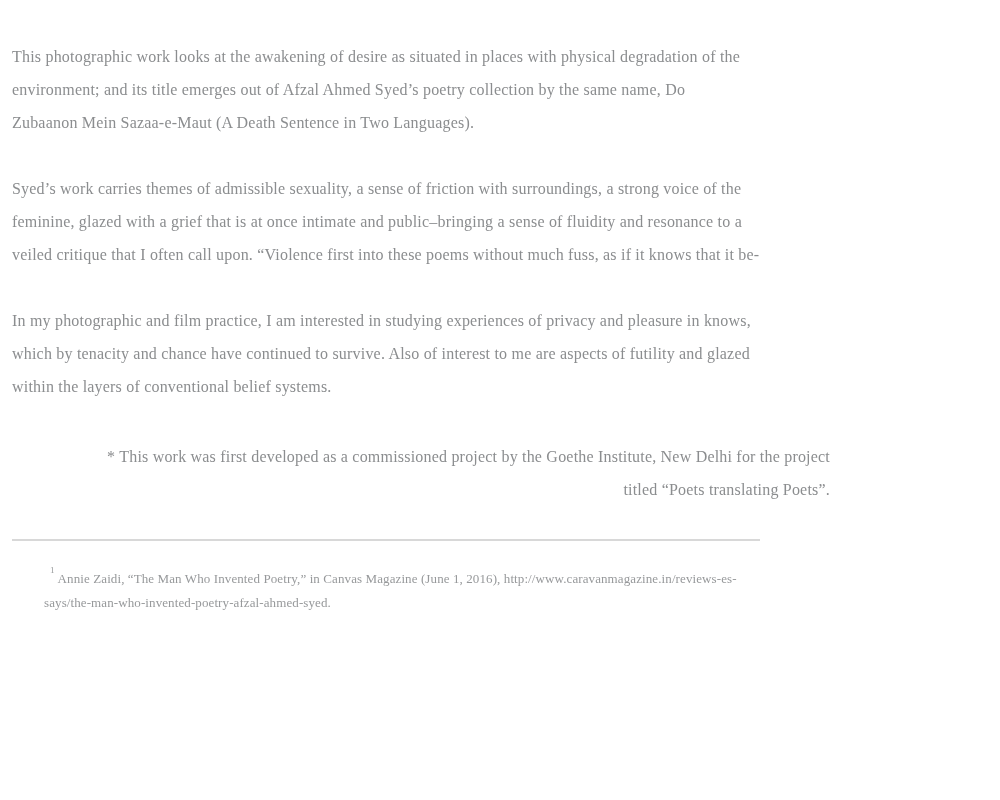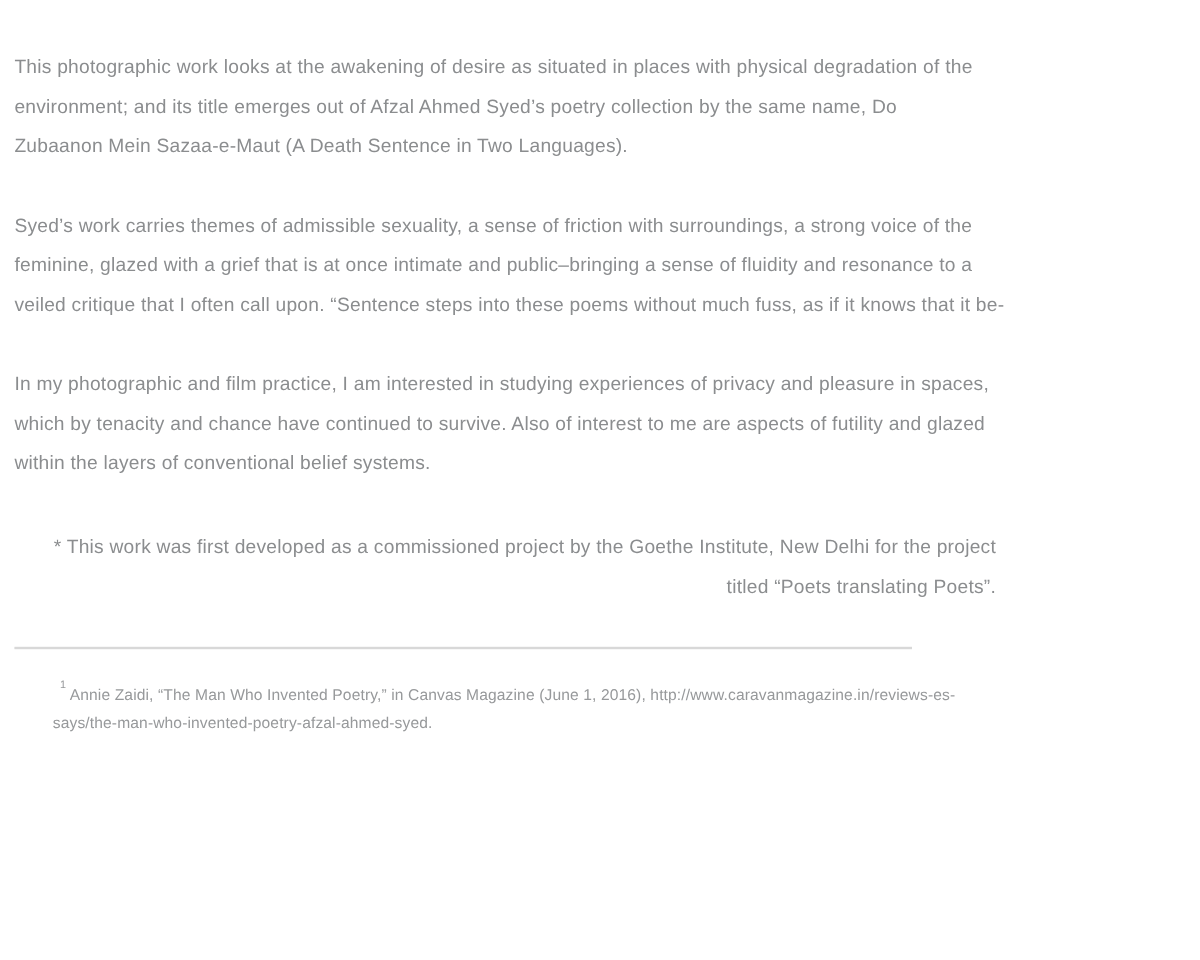--- a/index.html
+++ b/index.html
@@ -6,21 +6,21 @@
     margin: 0;
     padding: 0;
     background: #ffffff;
   }
   .page {
     position: relative;
     width: 1000px;
     height: 800px;
     background: #ffffff;
     overflow: hidden;
-    font-family: Liberation Sans, sans-serif;
+    font-family: Liberation Serif, serif;
     color: #8b8d8f;
     box-sizing: border-box;
     padding: 40px 170px 0 12px;
   }
   .para {
     margin: 0 0 33px 0;
   }
   .line {
     display: block;
     height: 33px;
@@ -69,25 +69,25 @@
 
   <div class="para">
     <span class="line">This photographic work looks at the awakening of desire as situated in places with physical degradation of the</span>
     <span class="line">environment; and its title emerges out of Afzal Ahmed Syed’s poetry collection by the same name, Do</span>
     <span class="line">Zubaanon Mein Sazaa-e-Maut (A Death Sentence in Two Languages).</span>
   </div>
 
   <div class="para">
     <span class="line">Syed’s work carries themes of admissible sexuality, a sense of friction with surroundings, a strong voice of the</span>
     <span class="line">feminine, glazed with a grief that is at once intimate and public–bringing a sense of fluidity and resonance to a</span>
-    <span class="line">veiled critique that I often call upon. “Sentence steps into these poems without much fuss, as if it knows that it be-</span>
+    <span class="line">veiled critique that I often call upon. “Violence first into these poems without much fuss, as if it knows that it be-</span>
   </div>
 
   <div class="para">
-    <span class="line">In my photographic and film practice, I am interested in studying experiences of privacy and pleasure in spaces,</span>
+    <span class="line">In my photographic and film practice, I am interested in studying experiences of privacy and pleasure in knows,</span>
     <span class="line">which by tenacity and chance have continued to survive. Also of interest to me are aspects of futility and glazed</span>
     <span class="line">within the layers of conventional belief systems.</span>
   </div>
 
   <div class="para note-para">
     <span class="line">* This work was first developed as a commissioned project by the Goethe Institute, New Delhi for the project</span>
     <span class="line">titled “Poets translating Poets”.</span>
   </div>
 
   <hr class="divider">

